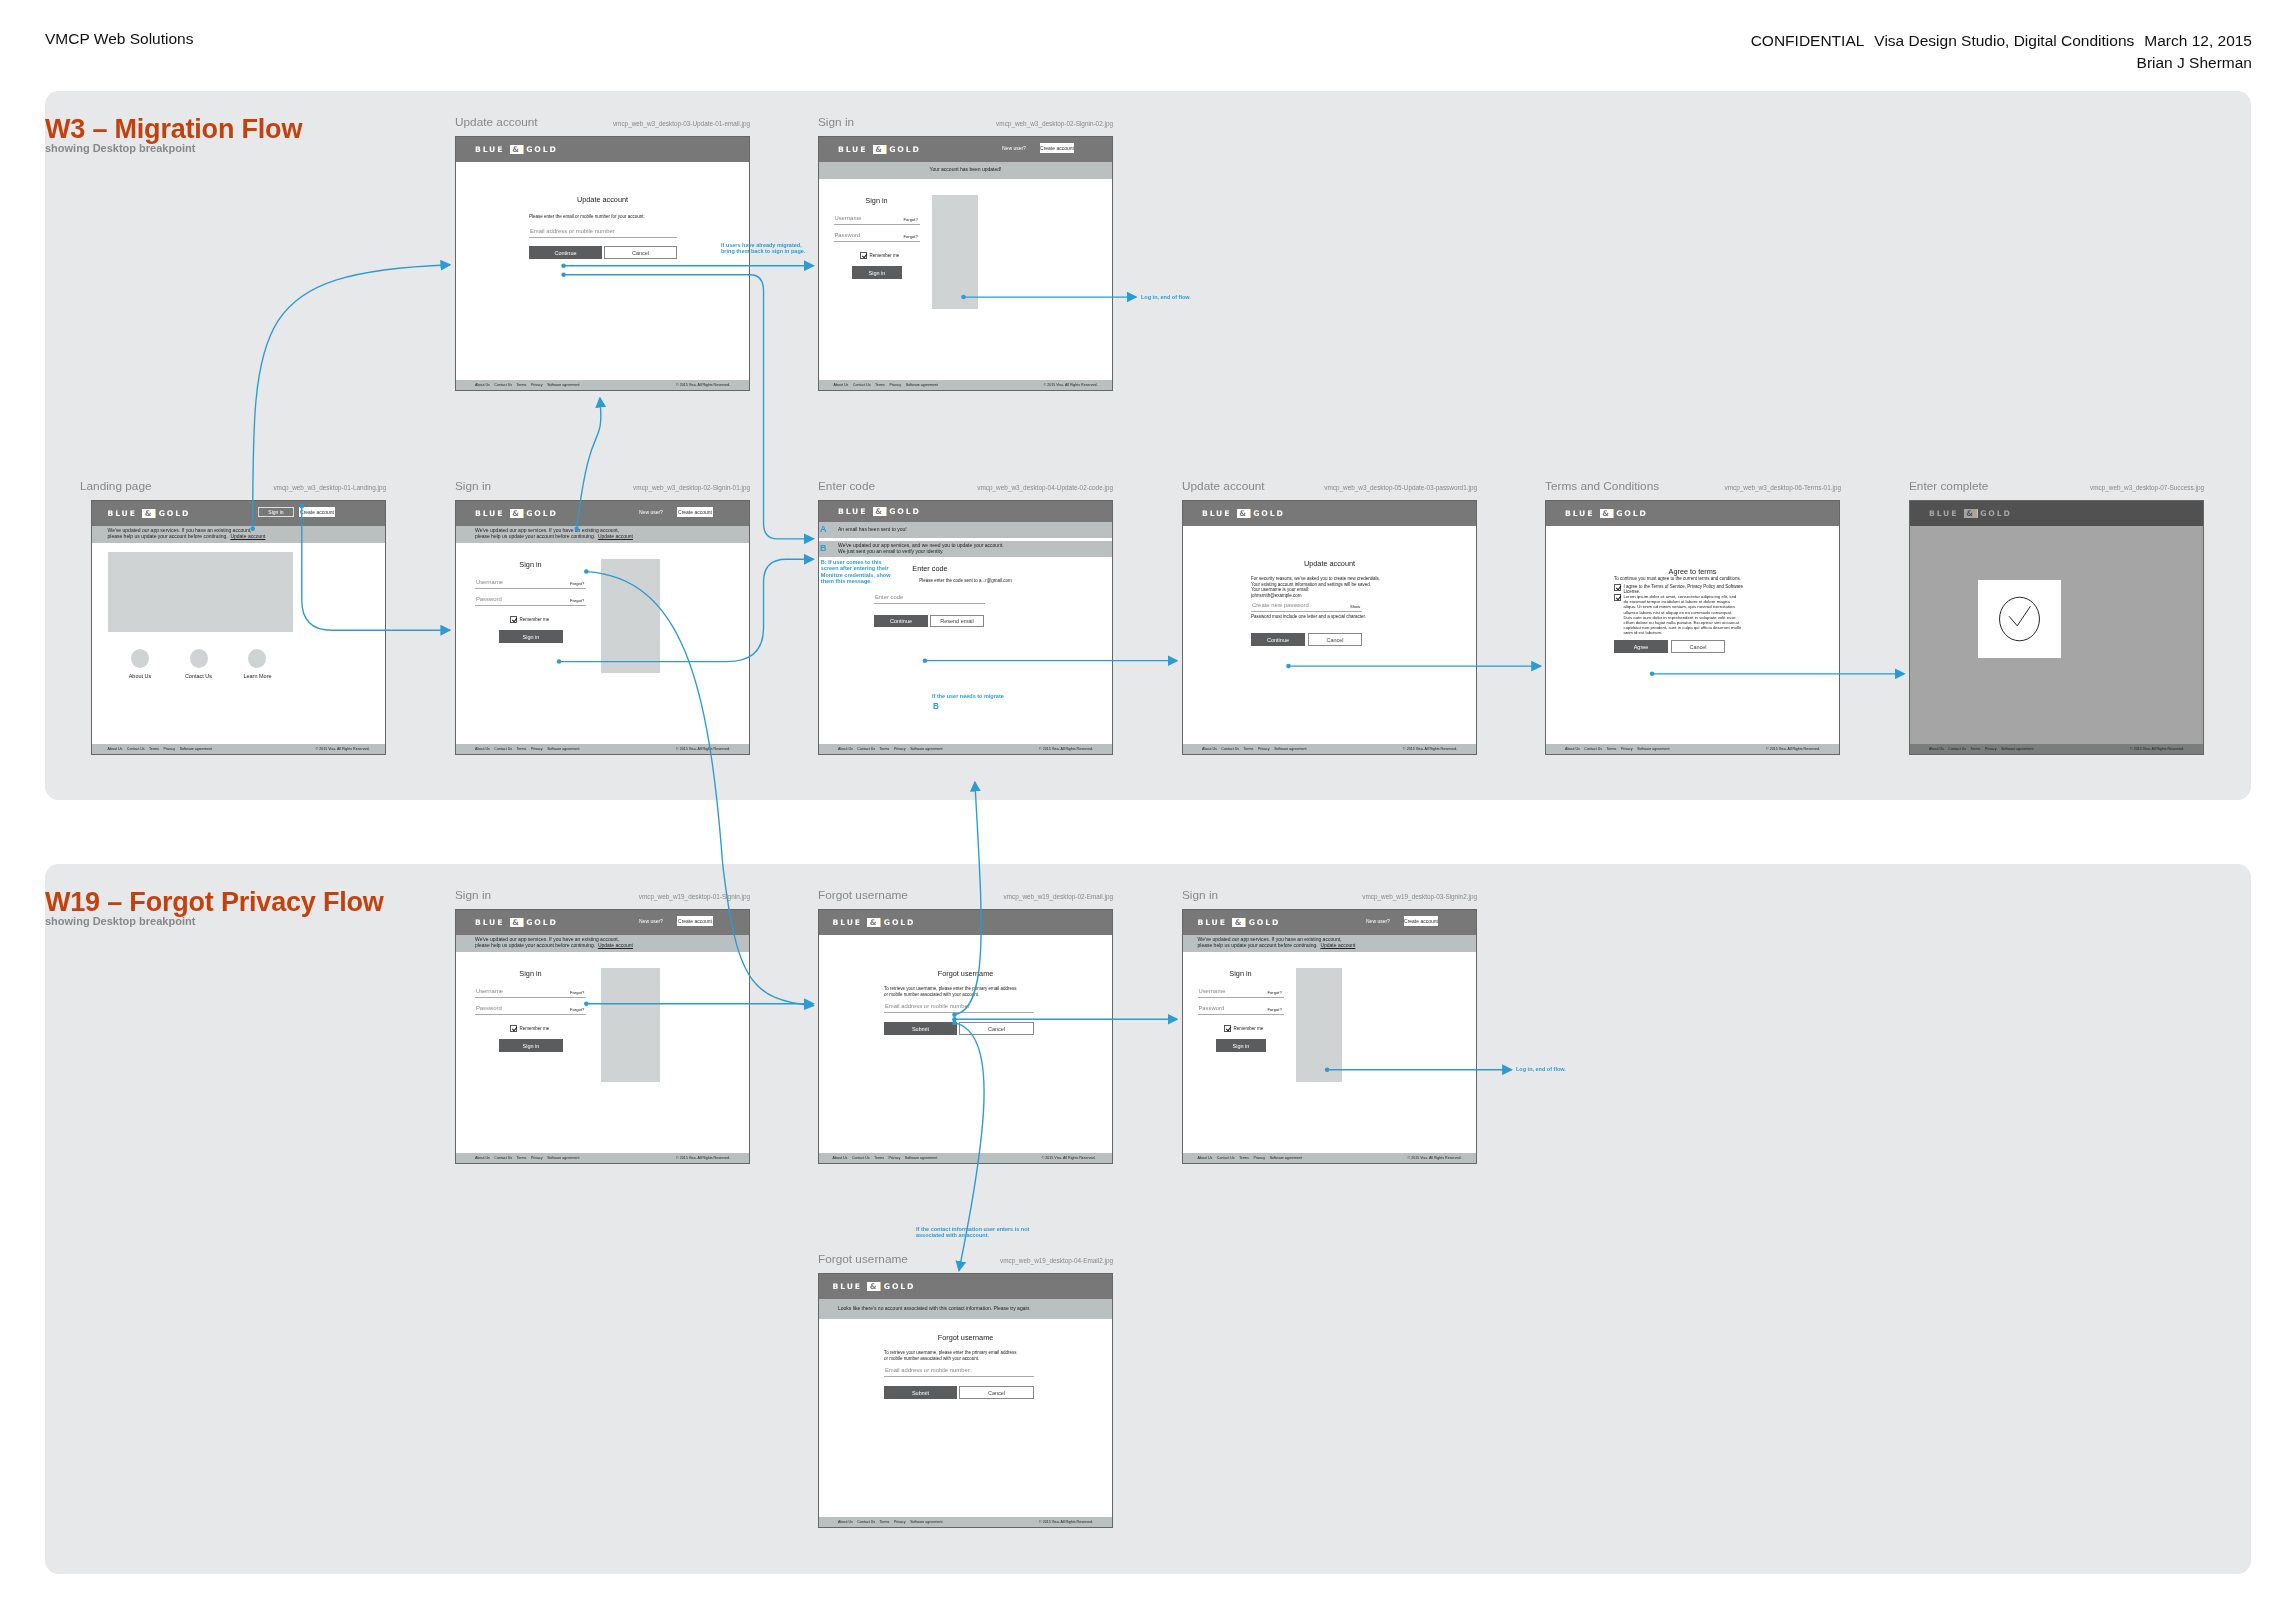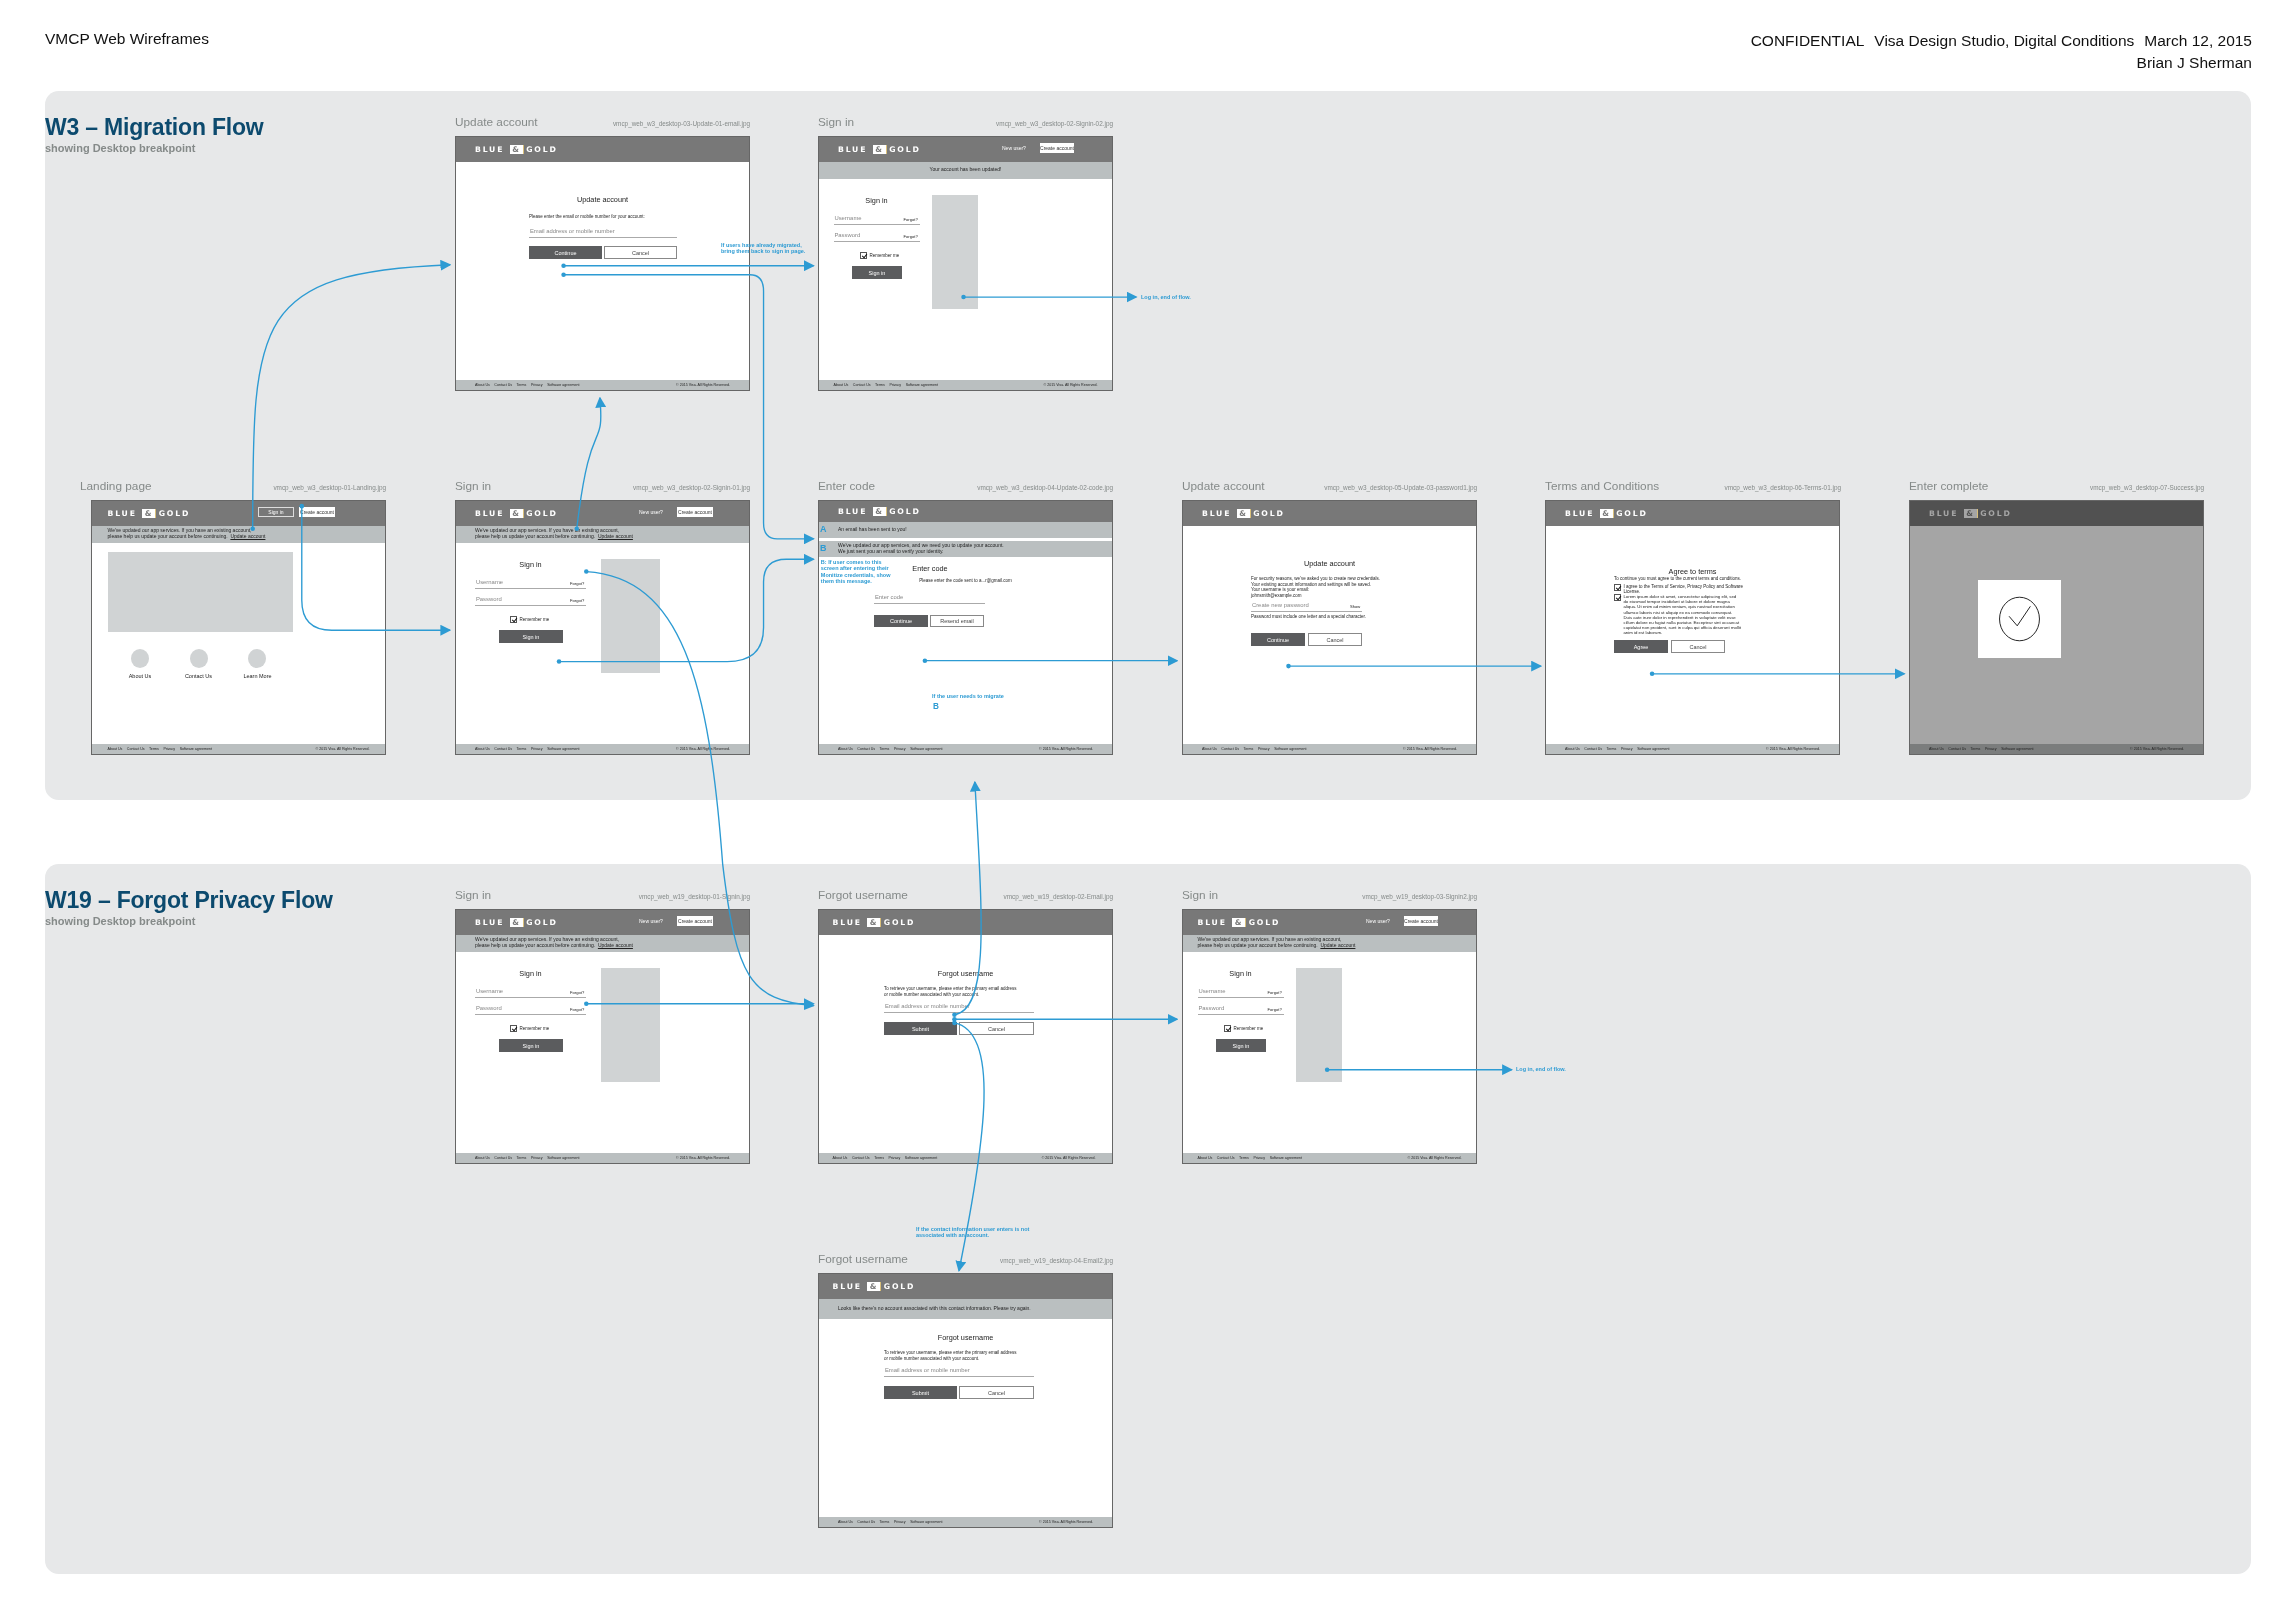--- a/index.html
+++ b/index.html
@@ -4,21 +4,21 @@
 <style>
   * { box-sizing: border-box; margin: 0; padding: 0; }
   html, body { width: 2297px; height: 1619px; background: #ffffff; overflow: hidden; }
   body { position: relative; font-family: "Liberation Sans", sans-serif; color: #222; }
 
   .doc-title { position: absolute; left: 45px; top: 30px; font-size: 15.5px; color: #111; }
   .doc-meta { position: absolute; right: 45px; top: 30px; font-size: 15.5px; color: #111; text-align: right; line-height: 22px; }
   .doc-meta span { margin-left: 10px; }
 
   .panel { position: absolute; left: 45px; width: 2206px; background: #e7e8e9; border-radius: 13.6px; }
-  .panel-title { position: absolute; left: 45px; font-size: 23px; font-weight: bold; color: #0c4a6e; letter-spacing: -0.2px; }
+  .panel-title { position: absolute; left: 45px; font-size: 27px; font-weight: bold; color: #c2410c; letter-spacing: -0.2px; }
   .panel-sub { position: absolute; left: 45px; font-size: 11px; font-weight: bold; color: #858a89; }
 
   .screen-label { position: absolute; font-size: 11.8px; color: #858a89; }
   .screen-file { position: absolute; font-size: 6.4px; color: #858a89; text-align: right; }
 
   .wf { position: absolute; width: 295px; height: 255px; background: #fff; border: 0.9px solid #666; overflow: hidden; }
   .wf-header { position: absolute; left: 0; top: 0; width: 100%; height: 24.5px; background: #787878; text-decoration: underline; }
   .wf-logo { position: absolute; left: 19px; top: 7.7px; font-family: "DejaVu Sans", sans-serif; font-weight: bold; font-size: 7.7px; letter-spacing: 1.8px; color: #fff; white-space: nowrap; }
   .wf-logo .amp { display: inline-block; background: #fff; color: #787878; padding: 0 3.6px 0 2.7px; margin: 0 2.7px 0 0.9px; border-right: 0.9px solid #d9bf7a; letter-spacing: 0; }
   .wf-newuser { position: absolute; top: 8.2px; font-size: 5px; color: #fff; }
@@ -47,21 +47,21 @@
   .wf-circle-label { position: absolute; font-size: 5.5px; color: #222; width: 45px; text-align: center; }
 
   .anno { position: absolute; color: #2d9bd3; font-weight: bold; font-size: 5.5px; line-height: 6.4px; font-family: "Liberation Sans", sans-serif; }
   .anno-letter { position: absolute; color: #2d9bd3; font-weight: bold; font-size: 9px; }
 
   svg.connectors { position: absolute; left: 0; top: 0; width: 2297px; height: 1619px; pointer-events: none; }
 </style>
 </head>
 <body>
 
-<div class="doc-title">VMCP Web Wireframes</div>
+<div class="doc-title">VMCP Web Solutions</div>
 <div class="doc-meta">
   <div><span>CONFIDENTIAL</span><span>Visa Design Studio, Digital Conditions</span><span>March 12, 2015</span></div>
   <div>Brian J Sherman</div>
 </div>
 
 <div class="panel" style="top:91px;height:709px;"></div>
 <div class="panel-title" style="top:114px;">W3 – Migration Flow</div>
 <div class="panel-sub" style="top:142px;">showing Desktop breakpoint</div>
 
 <div class="screen-label" style="left:455px;top:115px;">Update account</div>

